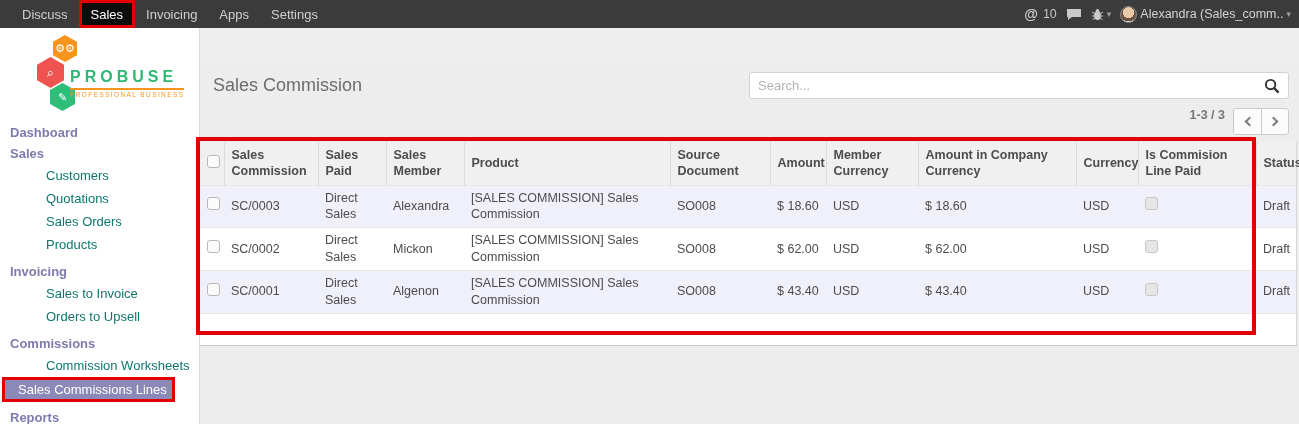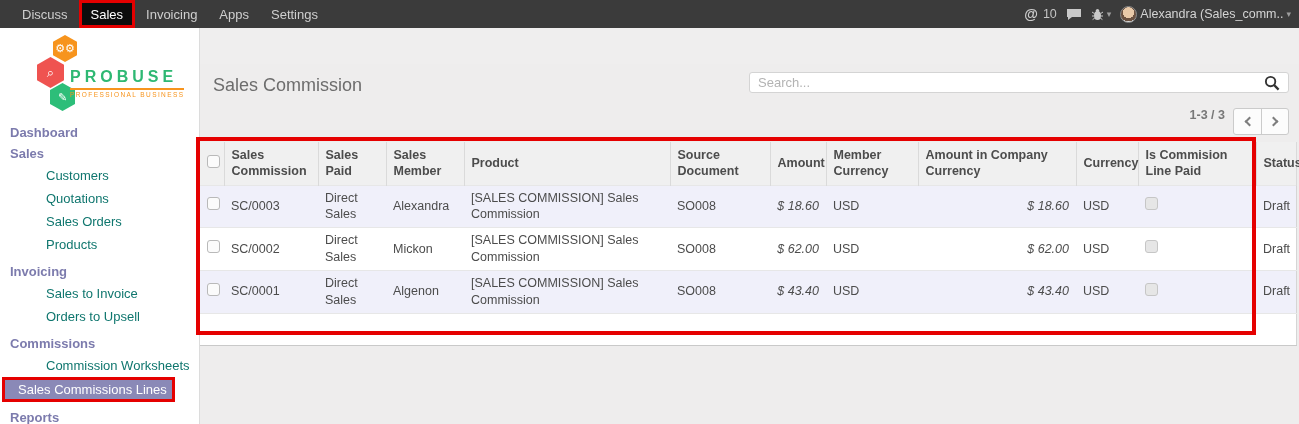--- a/index.html
+++ b/index.html
@@ -45,21 +45,21 @@
   .nav { margin-top:8px; }
   .side-heading { color:#7c7bad; font-weight:bold; font-size:13px;
     padding:3px 0 3px 10px; margin-top:5px; cursor:pointer; }
   .side-heading.tight { margin-top:0; }
   .side-item { color:#0f766e; font-size:13px; padding:4px 0 4px 18px; cursor:pointer;margin-left:28px; }
   .side-item.selected { background:#8a89b7; color:#fff; border:3px solid #e50000;
     margin-right:24px; margin-left:2px; padding:2px 0 2px 13px; }
 
   
   .page-title { position:absolute; left:13px; top:11px; font-size:18px; color:#6d6d6d; }
-  .searchbox { position:absolute; right:10px; top:8px; width:540px; height:21px;
+  .searchbox { position:absolute; right:10px; top:8px; width:540px; height:27px;
     background:#fff; border:1px solid #d4d4d4; border-radius:3px;
     display:flex; align-items:center; padding:0 8px; }
   .searchbox input { flex:1; border:none; outline:none; font-size:13px; color:#555;
     font-family:"Liberation Sans", sans-serif; background:transparent; }
   .searchbox input::placeholder { color:#b3b3b3; }
   .pager { position:absolute; right:10px; top:44px; display:flex; align-items:flex-start; gap:8px;font-weight:bold; }
   .pager-range { font-size:12.5px; color:#777; }
   .pager-btns { display:flex; border:1px solid #cbcbcb; border-radius:3px; overflow:hidden; background:#fcfcfc; }
   .pager-btn { width:27px; height:25px; display:flex; align-items:center; justify-content:center; cursor:pointer; }
   .pager-btn + .pager-btn { border-left:1px solid #cbcbcb; }
@@ -72,21 +72,21 @@
   .red-frame { position:absolute; left:-4px; top:-5px; width:1060px; height:198px;
     border:4px solid #e50000; pointer-events:none; z-index:5; }
   table { border-collapse:collapse; width:1096px; table-layout:fixed;
     background:#fff; border-bottom:1px solid #c9c9c9; border-right:1px solid #d5d5d5; }
   thead th { background:#f0f0f0; color:#4c4c4c; font-size:12.5px; font-weight:bold;
     text-align:left; padding:5px 7px; height:42px; vertical-align:middle; line-height:1.3;
     border-right:1px solid #dadada; cursor:pointer; }
   tbody td { color:#4c4c4c; font-size:12.5px; padding:4px 7px; height:41px;
     vertical-align:middle; line-height:1.35; border-top:1px solid #e7e7e7; cursor:pointer; }
   tbody tr.striped { background:#f0f0fa; }
-  td.num, th.num { text-align:right;font-style:italic; }
+  td.num, th.num { text-align:left; }
   .cb { display:inline-block; width:13px; height:13px; border:1px solid #b9b9b9;
     border-radius:3px; background:#fbfbfb; cursor:pointer; }
   .cb.dim { background:#e6e6e6; border-color:#c6c6c6; }
   tr.empty-row td { height:32px; border-top:1px solid #e7e7e7; background:#fff; cursor:default; }
 </style>
 </head>
 <body>
 
 <div class="topbar">
   <div class="topbar-left">

